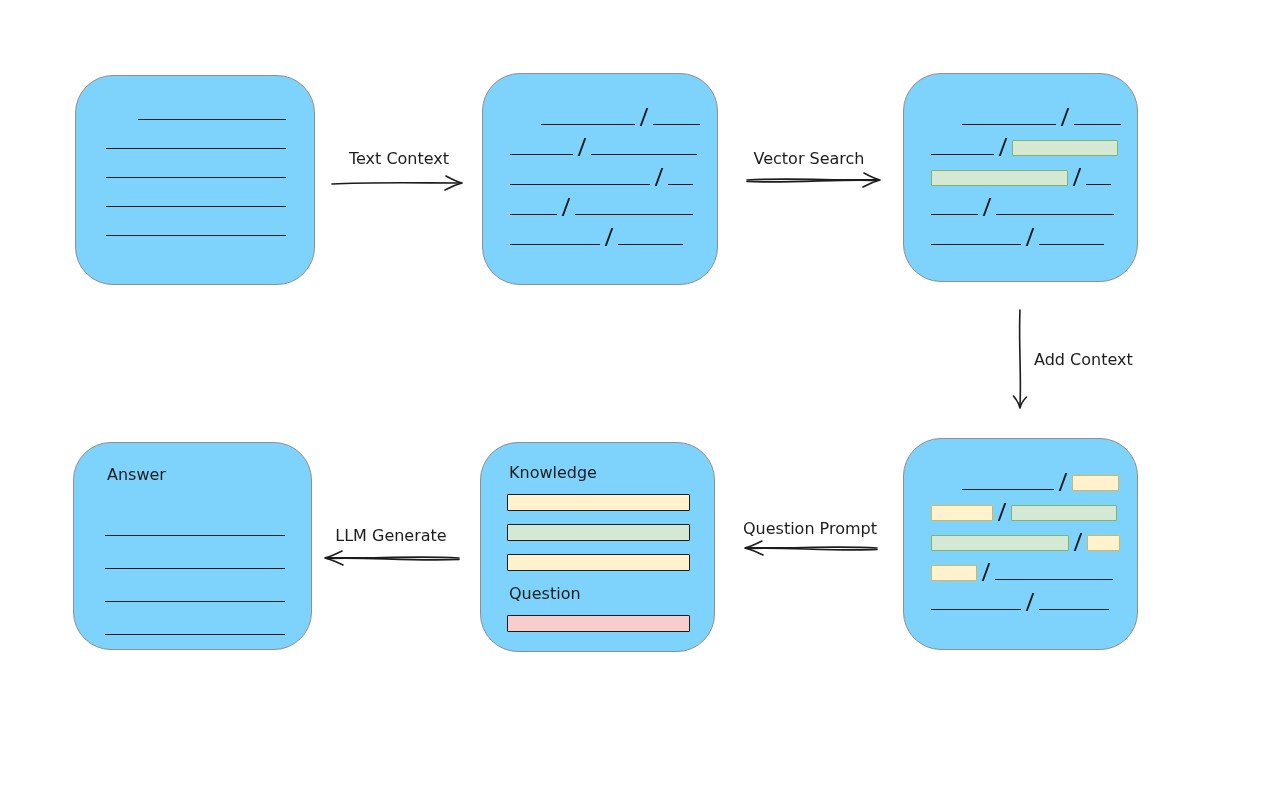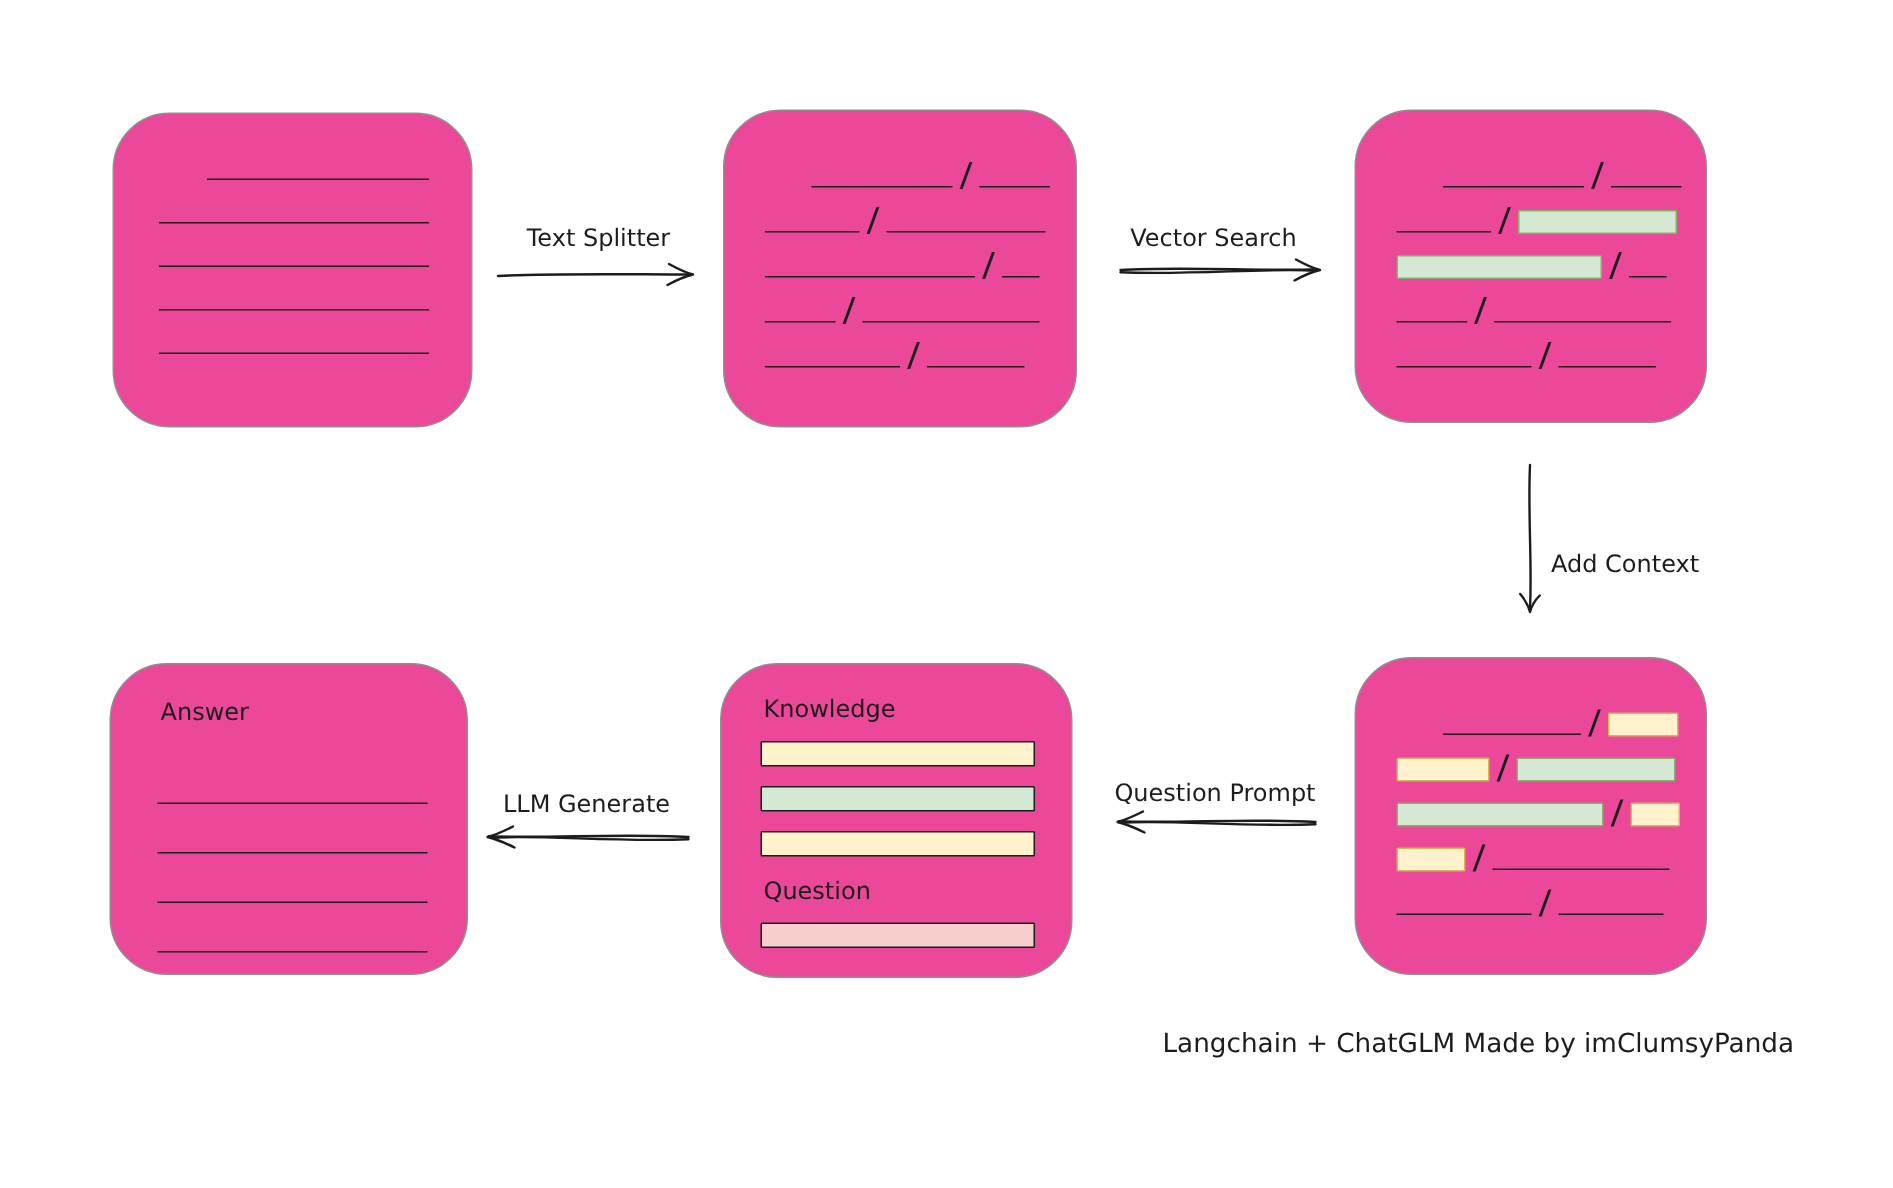--- a/index.html
+++ b/index.html
@@ -1,21 +1,21 @@
 <!DOCTYPE html>
 <html><head>
 <meta charset="utf-8">
 <style>
   html,body{margin:0;padding:0;background:#ffffff;}
   .canvas{
     position:relative;width:1262px;height:792px;background:#ffffff;overflow:hidden;
     font-family:"DejaVu Sans","Liberation Sans",sans-serif;color:var(--stroke,#1c1c1c);
   }
   .node{
-    position:absolute;box-sizing:border-box;background:#ec4899;
+    position:absolute;box-sizing:border-box;background:#7dd3fc;
     border:1.4px solid var(--box-border,#8f8f8f);border-radius:38px;
   }
   
   .chunk-rows{box-sizing:border-box;height:100%;padding:22px 0 0 27px;}
   .chunk-row{display:flex;align-items:flex-end;height:30px;}
   .seg-line{height:0;border-bottom:1.8px solid var(--stroke,#1c1c1c);margin-bottom:1px;}
   .seg-rect{height:16px;box-sizing:border-box;border:1.6px solid;border-radius:1px;}
   .seg-green{background:var(--green-fill);border-color:var(--green-border);}
   .seg-yellow{background:var(--yellow-fill);border-color:var(--yellow-border);}
   .seg-red{background:var(--red-fill);border-color:var(--red-border);}
@@ -47,21 +47,21 @@
   <div class="node" style="left:75px;top:75px;width:240px;height:210px;">
     <div class="doc-lines">
         <div class="doc-line" style="margin-left: 32px; width: 148px;"></div>
         <div class="doc-line" style="margin-left: 0px; width: 180px;"></div>
         <div class="doc-line" style="margin-left: 0px; width: 180px;"></div>
         <div class="doc-line" style="margin-left: 0px; width: 180px;"></div>
         <div class="doc-line" style="margin-left: 0px; width: 180px;"></div>
       </div>
   </div>
 
-  <div class="arrow-label" style="left:328px;top:149px;width:142px;">Text Splitter</div>
+  <div class="arrow-label" style="left:328px;top:149px;width:142px;">Text Context</div>
   <div class="arrow" style="left:330px;top:171px;">
     <svg width="138" height="22" viewBox="0 0 138 22">
       <path d="M2 13 C 40 11, 90 12, 130 12"></path>
       <path d="M116 5 Q 126 10.5 132 12 Q 124 14 115 19"></path>
     </svg>
   </div>
 
   <div class="node" style="left:482px;top:73px;width:236px;height:212px;">
     <div class="chunk-rows">
         <div class="chunk-row" style="padding-left: 31px;">
@@ -130,21 +130,21 @@
         </div>
       </div>
   </div>
 
   <div class="arrow" style="left:1009px;top:307px;">
     <svg width="22" height="108" viewBox="0 0 22 108">
       <path d="M11 3 C 9.5 35, 12.5 70, 11 98"></path>
       <path d="M4.5 89 Q 9.5 95 11 101 Q 12.5 95 17.5 90"></path>
     </svg>
   </div>
-  <div class="arrow-label" style="left:1034px;top:366px;">Add Context</div>
+  <div class="arrow-label" style="left:1034px;top:350px;">Add Context</div>
 
   <div class="node" style="left:903px;top:438px;width:235px;height:212px;">
     <div class="chunk-rows">
         <div class="chunk-row" style="padding-left: 31px;">
           <div class="seg-line" style="width: 92px;"></div>
           <div class="slash"></div>
           <div class="seg-rect seg-yellow" style="width: 47px;"></div>
         </div>
         <div class="chunk-row" style="padding-left: 0px;">
           <div class="seg-rect seg-yellow" style="width: 62px;"></div>
@@ -201,15 +201,14 @@
   <div class="node" style="left:73px;top:442px;width:239px;height:208px;">
     <div class="node-label" style="left:33px;top:22px;">Answer</div>
     <div class="answer-lines" style="padding-top:60px;">
         <div class="doc-line" style="margin-left: 0px; width: 180px;"></div>
         <div class="doc-line" style="margin-left: 0px; width: 180px;"></div>
         <div class="doc-line" style="margin-left: 0px; width: 180px;"></div>
         <div class="doc-line" style="margin-left: 0px; width: 180px;"></div>
       </div>
   </div>
 
-  <div class="caption" style="left:775px;top:686px;width:405px;">Langchain + ChatGLM Made by imClumsyPanda</div>
 
 </div>
 
 </body></html>

